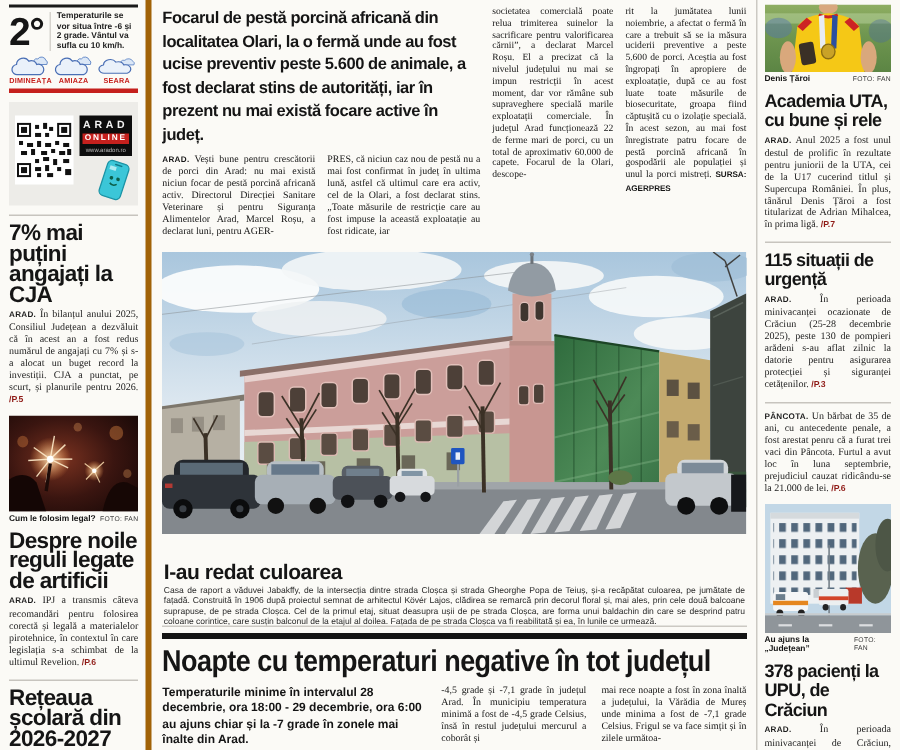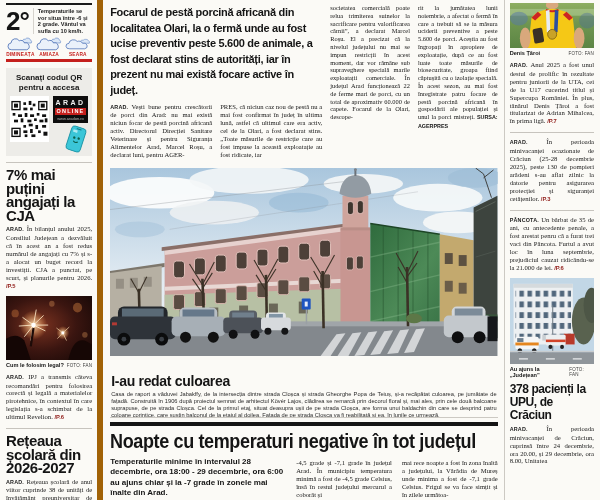--- a/index.html
+++ b/index.html
@@ -1,20 +1,20 @@
 <!DOCTYPE html>
 <html><head>
 <meta charset="utf-8">
 <style>
   html,body{margin:0;padding:0;background:#e9e7e2;}
   .page{position:relative;width:600px;height:500px;background:#fbfaf6;display:flex;overflow:hidden;
         font-family:"Liberation Sans",sans-serif;color:#151515;}
   .rail{box-sizing:border-box;overflow:hidden;}
   .rail-left{width:104px;padding:3px 5px 0 6px;}
-  .center{width:438px;box-sizing:border-box;border-left:6px solid #a16207;border-right:1px solid #ccc9c3;
+  .center{width:438px;box-sizing:border-box;border-left:4px solid #a16207;border-right:1px solid #ccc9c3;
           padding:4px 6px 0 7px;overflow:hidden;}
   .rail-right{width:102px;padding:3px 6px 0 5px;}
 
   
   .weather{border-top:2px solid #1a1a1a;padding-top:3px;}
   .weather-top{display:flex;gap:4px;align-items:flex-start;}
   .temp{font-size:26px;font-weight:bold;letter-spacing:-1px;line-height:26px;}
   .forecast{font-size:5.6px;line-height:6.6px;font-weight:bold;color:#222;border-left:1px solid #d6d3cd;
             padding-left:4px;width:56px;}
   .weather-times{display:flex;justify-content:space-between;border-bottom:3px solid #c5201d;
@@ -64,21 +64,21 @@
   .feature-photo svg{display:block;width:100%;height:100%;}
 
   .caption-block{padding:18px 1px 2px;border-bottom:1px solid #ccc9c3;height:62px;box-sizing:border-box;overflow:hidden;}
   .cap-title{margin:0;font-size:14px;line-height:15px;font-weight:bold;letter-spacing:-0.3px;}
   .cap-text{margin:2px 0 0;font-size:5.7px;line-height:7px;color:#2a2a2a;text-align:justify;}
   .cap-credit{text-align:right;font-size:4.6px;font-weight:bold;color:#333;margin-top:1px;}
 
   .thick-rule{height:4px;background:#141414;margin:4px 0 4px;}
   .bottom-head{margin:0;font-size:20px;line-height:22px;font-weight:bold;letter-spacing:-0.4px;
                white-space:nowrap;transform:scaleX(.9);transform-origin:left;}
-  .bottom-row{display:flex;gap:10px;margin-top:5px;align-items:flex-end;}
+  .bottom-row{display:flex;gap:10px;margin-top:5px;}
   .bottom-lead{width:176px;flex:none;font-size:8px;line-height:10.4px;font-weight:bold;}
   .bcol{flex:1;font-family:"Liberation Serif",serif;font-size:6.6px;line-height:8px;text-align:justify;}
 </style>
 </head>
 <body>
 
 <svg width="0" height="0" style="position:absolute">
   <defs>
     <symbol id="cloud" viewBox="0 0 34 20">
       <path d="M21,8 a3,3 0 0 1 3,-5 a4,4 0 0 1 7,1 a3,3 0 0 1 1,4 z" fill="#dbe7f6" stroke="#5b82c4" stroke-width="0.8"></path>
@@ -112,21 +112,20 @@
         <div class="wt">
           <svg style="transform:scaleY(.82)">
               <use href="#cloud"></use>
             </svg>
           <div class="wt-label">SEARA</div>
         </div>
       </div>
     </section>
 
     <section class="qr-box">
-      <div class="qr-title">Scanați codul QR pentru a accesa</div>
       <div class="qr-row">
         <svg class="qr-code" viewBox="0 0 29 29">
           <rect width="29" height="29" fill="#fff"></rect>
           <g fill="#111">
             <rect x="1" y="1" width="7" height="7"></rect>
               <rect x="21" y="1" width="7" height="7"></rect>
               <rect x="1" y="21" width="7" height="7"></rect>
             <rect x="2" y="2" width="5" height="5" fill="#fff"></rect>
               <rect x="22" y="2" width="5" height="5" fill="#fff"></rect>
               <rect x="2" y="22" width="5" height="5" fill="#fff"></rect>
@@ -231,20 +230,21 @@
         <path d="M68,66 Q73,43 86,46 L94,50 L94,66 Z" fill="#160705"></path>
         <line x1="27" y1="52" x2="30" y2="33" stroke="#1d0b08" stroke-width="2.4"></line>
       </svg>
       <div class="photo-cap-row">
         <span class="cap-bold">Cum le folosim legal?</span>
         <span class="credit">FOTO: FAN</span>
       </div>
     </div>
 
     <article class="rail-art">
+      <h2 class="rail-title">Despre noile reguli legate de artificii</h2>
       <p class="rail-body"><span class="kicker">ARAD.</span> <span>IPJ a transmis câteva recomandări pentru folosirea corectă și legală a materialelor pirotehnice, în contextul în care legislația s-a schimbat de la ultimul Revelion.</span> <span class="ref">/P.6</span></p>
     </article>
 
     <div class="divider"></div>
 
     <article class="rail-art">
       <h2 class="rail-title">Rețeaua școlară din 2026-2027</h2>
       <p class="rail-body"><span class="kicker">ARAD.</span> <span>Rețeaua școlară de anul viitor cuprinde 38 de unități de învățământ preuniversitar de stat, 20 de unități de învățământ preuniversitar particular acreditate/autorizate și 3 pentru activități extrașcolare.</span> </p>
     </article>
   </aside>
@@ -494,26 +494,28 @@
         <ellipse cx="77" cy="36" rx="6" ry="11" fill="#d9a87c"></ellipse>
         <rect x="26" y="26" width="11" height="15" rx="2" fill="#3a3026" transform="rotate(-10 31 33)"></rect>
       </svg>
       <div class="photo-cap-row">
         <span class="cap-bold">Denis Țăroi</span>
         <span class="credit">FOTO: FAN</span>
       </div>
     </div>
 
     <article class="rail-art">
+      <h2 class="rail-title">Academia UTA, cu bune și rele</h2>
       <p class="rail-body"><span class="kicker">ARAD.</span> <span>Anul 2025 a fost unul destul de prolific în rezultate pentru juniorii de la UTA, cei de la U17 cucerind titlul și Supercupa României. În plus, tânărul Denis Țăroi a fost titularizat de Adrian Mihalcea, în prima ligă.</span> <span class="ref">/P.7</span></p>
     </article>
 
     <div class="divider"></div>
 
     <article class="rail-art">
+      <h2 class="rail-title">115 situații de urgență</h2>
       <p class="rail-body"><span class="kicker">ARAD.</span> <span>În perioada minivacanței ocazionate de Crăciun (25-28 decembrie 2025), peste 130 de pompieri arădeni s-au aflat zilnic la datorie pentru asigurarea protecției și siguranței cetățenilor.</span> <span class="ref">/P.3</span></p>
     </article>
 
     <div class="divider"></div>
 
     <article class="rail-art">
       <p class="rail-body"><span class="kicker">PÂNCOTA.</span> <span>Un bărbat de 35 de ani, cu antecedente penale, a fost arestat penru că a furat trei vaci din Pâncota. Furtul a avut loc în luna septembrie, prejudiciul cauzat ridicându-se la 21.000 de lei.</span> <span class="ref">/P.6</span></p>
     </article>
 
     <div class="rail-art">

